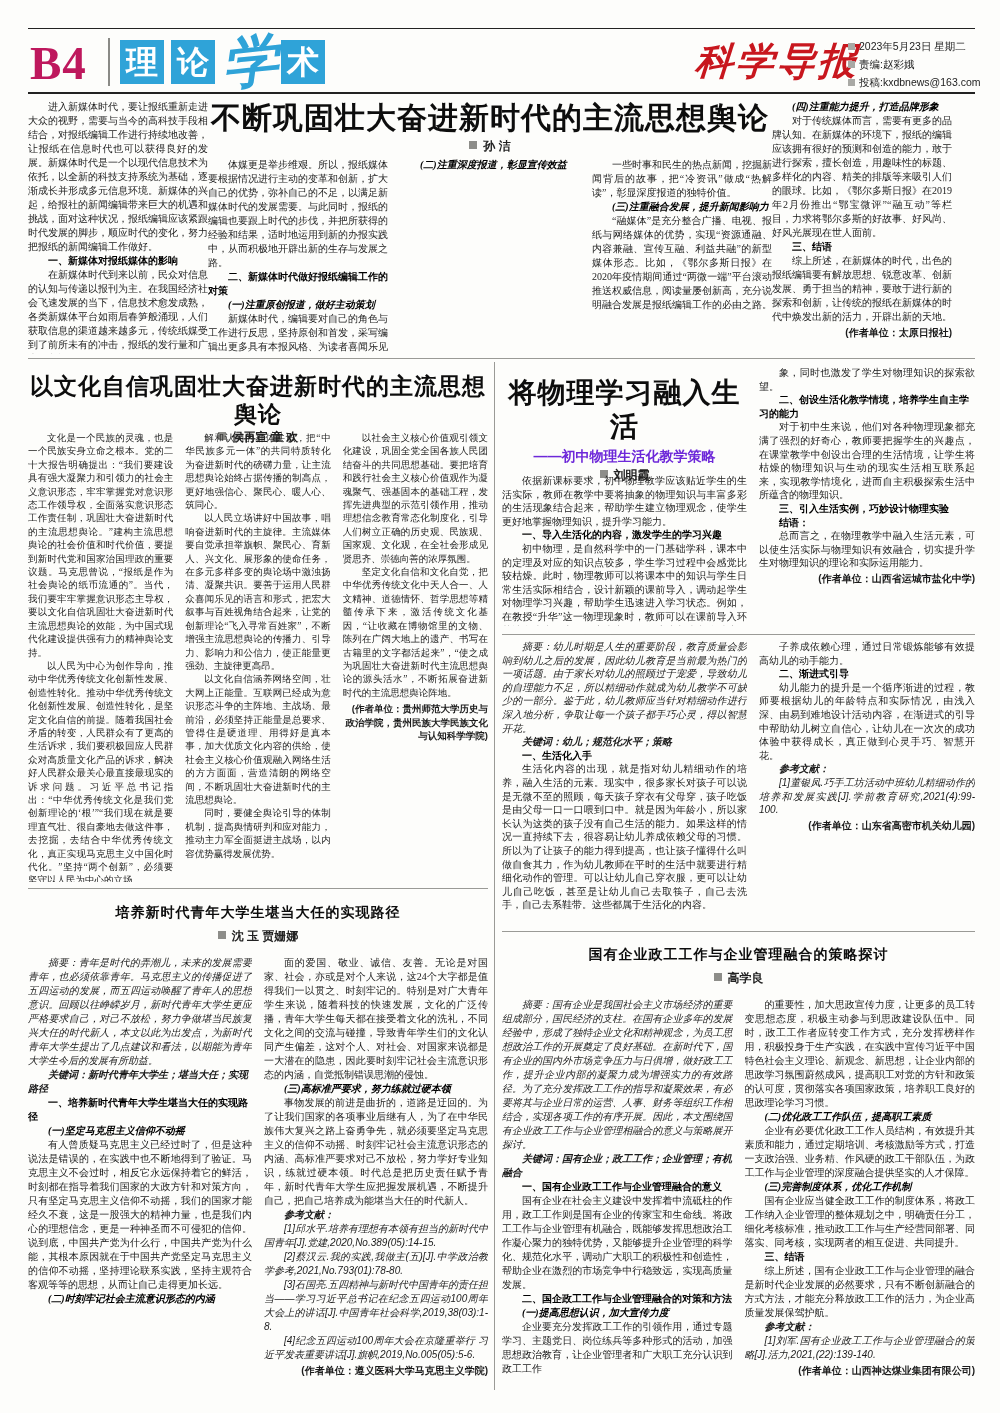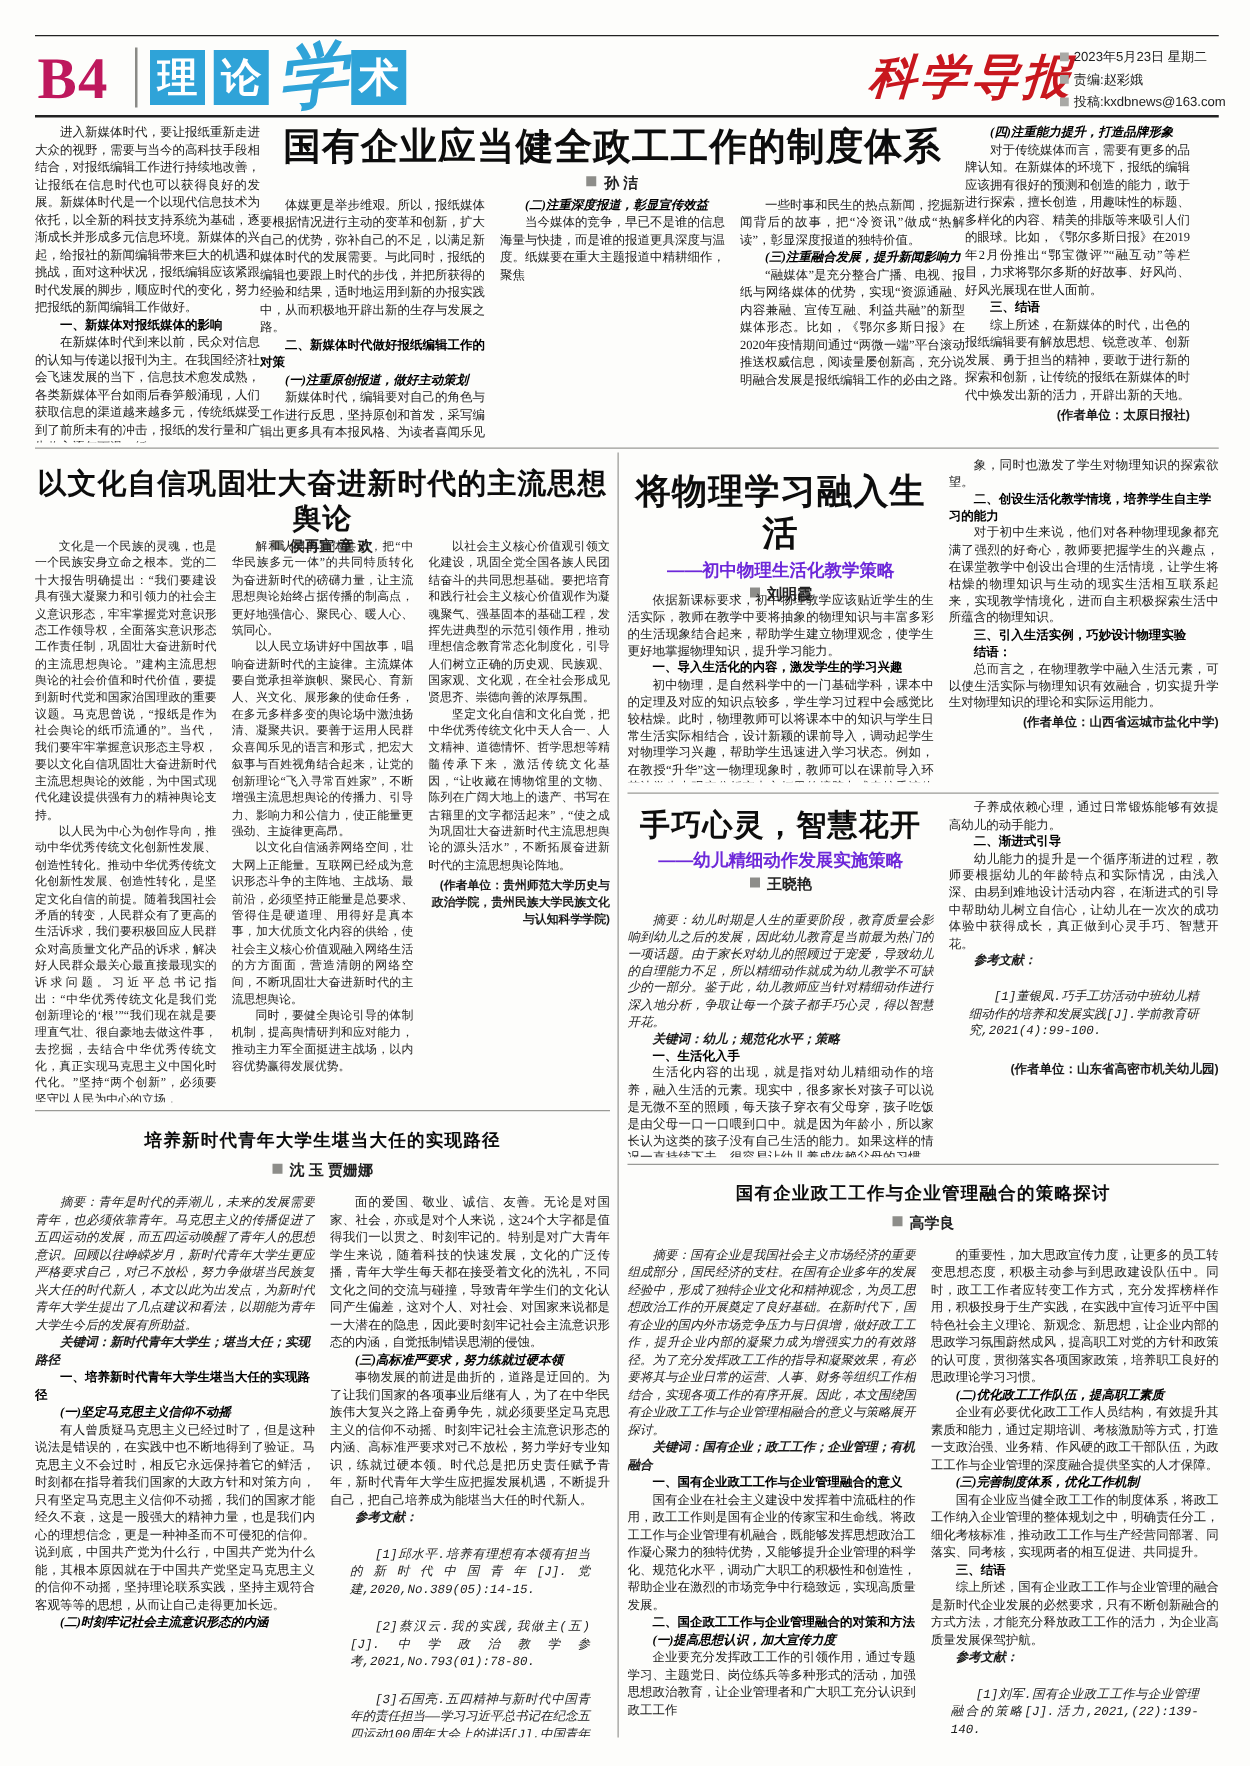--- a/index.html
+++ b/index.html
@@ -30,21 +30,21 @@
   .asq{display:inline-block;width:8px;height:8px;background:#8d8d89;margin-right:6px;vertical-align:1px;}
   .cols{display:flex;gap:12px;overflow:hidden;}
   .col{flex:1;overflow:hidden;}
   
   .blk-p,.blk-lead{margin:0;text-indent:2em;text-align:justify;font-family:"Liberation Serif",serif;}
   .blk-h1{font-weight:700;text-indent:2em;color:#000;font-family:"Liberation Sans",sans-serif;}
   .blk-h2{font-weight:700;text-indent:2em;color:#000;font-family:"Liberation Serif",serif;font-style:italic;}
   .blk-abs{margin:0;text-indent:2em;text-align:justify;font-family:"Liberation Serif",serif;font-style:italic;color:#222;}
   .blk-kw{margin:0;text-indent:2em;font-family:"Liberation Serif",serif;font-style:italic;font-weight:700;}
   .blk-refh{font-weight:700;text-indent:2em;font-family:"Liberation Serif",serif;font-style:italic;}
-  .blk-ref{margin:16px;text-indent:2em;text-align:justify;font-family:Liberation Mono, monospace;font-style:italic;}
+  .blk-ref{margin:0;text-indent:2em;text-align:justify;font-family:Liberation Sans, sans-serif;font-style:italic;}
   .blk-attr{margin:2px 0 0 0;text-align:right;font-weight:700;text-indent:0;font-family:"Liberation Sans",sans-serif;}
   
   .art-media{left:28px;top:100px;width:947px;height:254px;display:flex;
              font-size:10px;line-height:14px;}
   .art-media .side{width:180px;flex:none;}
   .media-center{width:564px;flex:none;display:flex;flex-direction:column;}
   .media-title .title-main{font-size:30px;line-height:36px;}
   .media-title{height:58px;}
   .media-cols{flex:1;}
   .media-cols .col{width:180px;flex:none;}
@@ -103,33 +103,32 @@
   <div class="rule dark" style="left:28px;top:92px;width:947px;height:2px;"></div>
 
   <div class="art art-media">
     <div class="side col">
         <p class="blk-p">进入新媒体时代，要让报纸重新走进大众的视野，需要与当今的高科技手段相结合，对报纸编辑工作进行持续地改善，让报纸在信息时代也可以获得良好的发展。新媒体时代是一个以现代信息技术为依托，以全新的科技支持系统为基础，逐渐成长并形成多元信息环境。新媒体的兴起，给报社的新闻编辑带来巨大的机遇和挑战，面对这种状况，报纸编辑应该紧跟时代发展的脚步，顺应时代的变化，努力把报纸的新闻编辑工作做好。</p>
         <div class="blk-h1">一、新媒体对报纸媒体的影响</div>
         <p class="blk-p">在新媒体时代到来以前，民众对信息的认知与传递以报刊为主。在我国经济社会飞速发展的当下，信息技术愈发成熟，各类新媒体平台如雨后春笋般涌现，人们获取信息的渠道越来越多元，传统纸媒受到了前所未有的冲击，报纸的发行量和广告收入逐年下滑，纸</p>
       </div>
     <div class="media-center">
       <div class="media-title">
-        <div class="title-main">国有企业应当健全政工工作的制度体系</div>
+        <div class="title-main">不断巩固壮大奋进新时代的主流思想舆论</div>
         <div class="author-line"><span class="asq"></span><span>孙 洁</span></div>
       </div>
       <div class="cols media-cols">
         <div class="col">
             <p class="blk-p">体媒更是举步维艰。所以，报纸媒体要根据情况进行主动的变革和创新，扩大自己的优势，弥补自己的不足，以满足新媒体时代的发展需要。与此同时，报纸的编辑也要跟上时代的步伐，并把所获得的经验和结果，适时地运用到新的办报实践中，从而积极地开辟出新的生存与发展之路。</p>
             <div class="blk-h1">二、新媒体时代做好报纸编辑工作的对策</div>
             <div class="blk-h2">(一)注重原创报道，做好主动策划</div>
             <p class="blk-p">新媒体时代，编辑要对自己的角色与工作进行反思，坚持原创和首发，采写编辑出更多具有本报风格、为读者喜闻乐见的原创新闻。比如，《鄂尔多斯日报》精心策划推出了</p>
           </div>
         <div class="col">
             <div class="blk-h2">(二)注重深度报道，彰显宣传效益</div>
-            <p class="blk-p">当今媒体的竞争，早已不是谁的信息海量与快捷，而是谁的报道更具深度与温度。纸媒要在重大主题报道中精耕细作，聚焦</p>
           </div>
         <div class="col">
             <p class="blk-p">一些时事和民生的热点新闻，挖掘新闻背后的故事，把“冷资讯”做成“热解读”，彰显深度报道的独特价值。</p>
             <div class="blk-h2">(三)注重融合发展，提升新闻影响力</div>
             <p class="blk-p">“融媒体”是充分整合广播、电视、报纸与网络媒体的优势，实现“资源通融、内容兼融、宣传互融、利益共融”的新型媒体形态。比如，《鄂尔多斯日报》在2020年疫情期间通过“两微一端”平台滚动推送权威信息，阅读量屡创新高，充分说明融合发展是报纸编辑工作的必由之路。</p>
           </div>
       </div>
     </div>
     <div class="side col">
         <div class="blk-h2">(四)注重能力提升，打造品牌形象</div>
@@ -189,25 +188,20 @@
         <p class="blk-p">对于初中生来说，他们对各种物理现象都充满了强烈的好奇心，教师要把握学生的兴趣点，在课堂教学中创设出合理的生活情境，让学生将枯燥的物理知识与生动的现实生活相互联系起来，实现教学情境化，进而自主积极探索生活中所蕴含的物理知识。</p>
         <div class="blk-h1">三、引入生活实例，巧妙设计物理实验</div>
         <div class="blk-h1">结语：</div>
         <p class="blk-p">总而言之，在物理教学中融入生活元素，可以使生活实际与物理知识有效融合，切实提升学生对物理知识的理论和实际运用能力。</p>
         <p class="blk-attr">(作者单位：山西省运城市盐化中学)</p>
       </div>
   </div>
 
   <div class="art art-inset art-kids">
     <div class="inset-left">
-      <div class="inset-title">
-        <div class="title-main">手巧心灵，智慧花开</div>
-        <div class="subtitle">——幼儿精细动作发展实施策略</div>
-        <div class="author-line"><span class="asq"></span><span>王晓艳</span></div>
-      </div>
       <div class="inset-body">
           <p class="blk-abs">摘要：幼儿时期是人生的重要阶段，教育质量会影响到幼儿之后的发展，因此幼儿教育是当前最为热门的一项话题。由于家长对幼儿的照顾过于宠爱，导致幼儿的自理能力不足，所以精细动作就成为幼儿教学不可缺少的一部分。鉴于此，幼儿教师应当针对精细动作进行深入地分析，争取让每一个孩子都手巧心灵，得以智慧开花。</p>
           <p class="blk-kw">关键词：幼儿；规范化水平；策略</p>
           <div class="blk-h1">一、生活化入手</div>
           <p class="blk-p">生活化内容的出现，就是指对幼儿精细动作的培养，融入生活的元素。现实中，很多家长对孩子可以说是无微不至的照顾，每天孩子穿衣有父母穿，孩子吃饭是由父母一口一口喂到口中。就是因为年龄小，所以家长认为这类的孩子没有自己生活的能力。如果这样的情况一直持续下去，很容易让幼儿养成依赖父母的习惯。所以为了让孩子的能力得到提高，也让孩子懂得什么叫做自食其力，作为幼儿教师在平时的生活中就要进行精细化动作的管理。可以让幼儿自己穿衣服，更可以让幼儿自己吃饭，甚至是让幼儿自己去取筷子，自己去洗手，自己去系鞋带。这些都属于生活化的内容。</p>
         </div>
     </div>
     <div class="inset-right">
         <p class="blk-p">子养成依赖心理，通过日常锻炼能够有效提高幼儿的动手能力。</p>
         <div class="blk-h1">二、渐进式引导</div>

